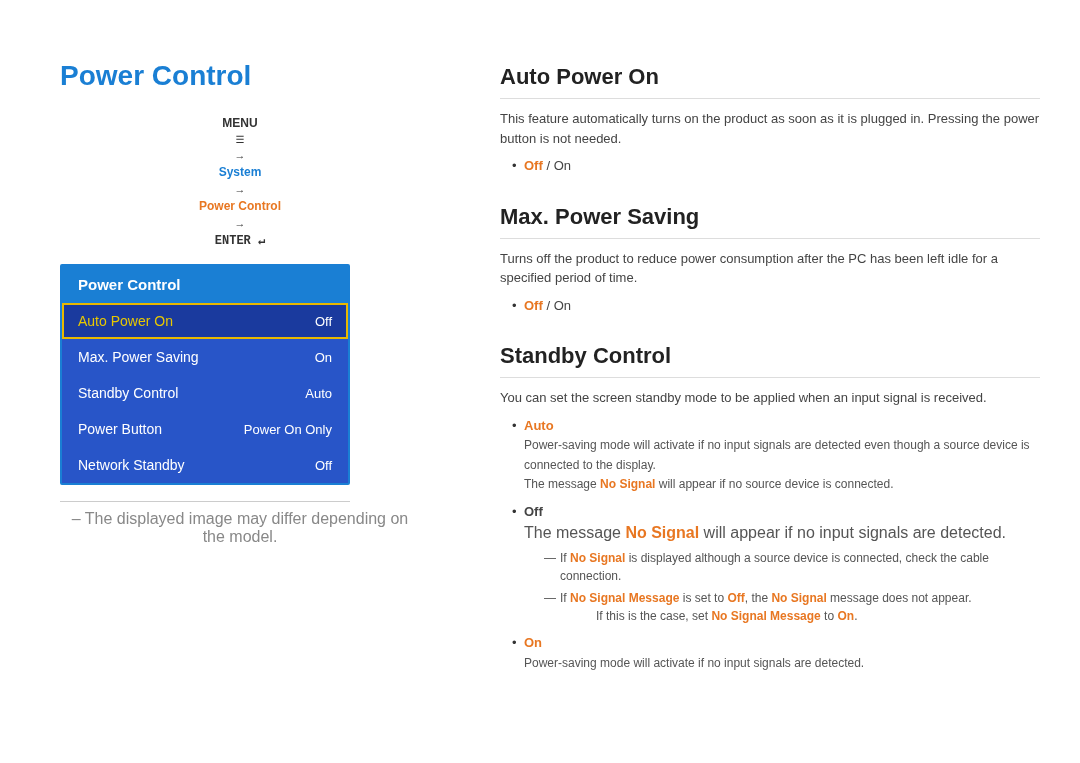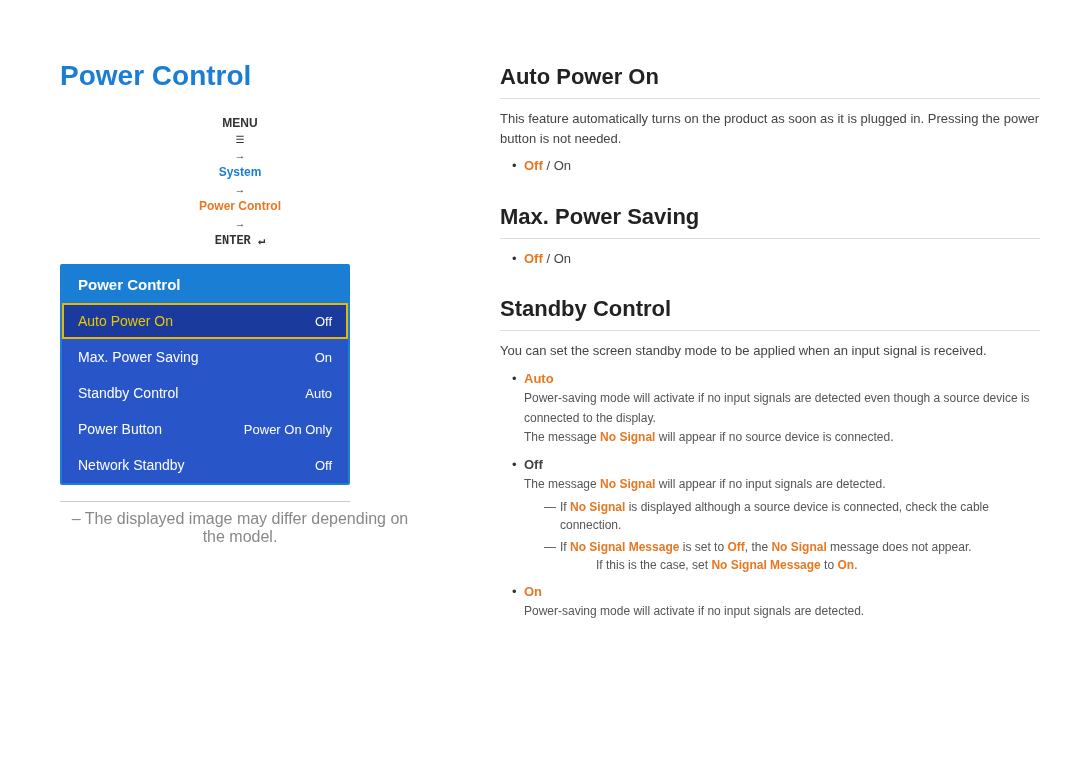--- a/index.html
+++ b/index.html
@@ -210,20 +210,23 @@
       <ul class="bullet-list">
         <li>
           <span class="highlight-orange">Off</span>
           <span> / On</span>
         </li>
       </ul>
     </div>
 
     <div class="section">
       <div class="section-title">Max. Power Saving</div>
+      <p class="section-desc">
+        Turns off the product to reduce power consumption after the PC has been left idle for a specified period of time.
+      </p>
       <ul class="bullet-list">
         <li>
           <span class="highlight-orange">Off</span>
           <span> / On</span>
         </li>
       </ul>
     </div>
 
     <div class="section">
       <div class="section-title">Standby Control</div>
@@ -233,21 +236,21 @@
       <ul class="bullet-list">
         <li>
           <span class="highlight-orange">Auto</span><br>
           <span style="font-size:12px;color:#555;">
             Power-saving mode will activate if no input signals are detected even though a source device is connected to the display.<br>
             The message <span class="highlight-orange">No Signal</span> will appear if no source device is connected.
           </span>
         </li>
         <li style="margin-top:8px;">
           <span style="font-weight:bold;">Off</span><br>
-          <span style="font-size:12px;color:#555;">
+          <span style="font-size:16px;color:#555;">
             The message <span class="highlight-orange">No Signal</span> will appear if no input signals are detected.
           </span>
           <div class="sub-note">
             If <span class="highlight-orange">No Signal</span> is displayed although a source device is connected, check the cable connection.
           </div>
           <div class="sub-note">
             If <span class="highlight-orange">No Signal Message</span> is set to <span class="highlight-orange">Off</span>, the <span class="highlight-orange">No Signal</span> message does not appear.<br>
             <span class="nested-note">If this is the case, set <span class="highlight-orange">No Signal Message</span> to <span class="highlight-orange">On</span>.</span>
           </div>
         </li>

